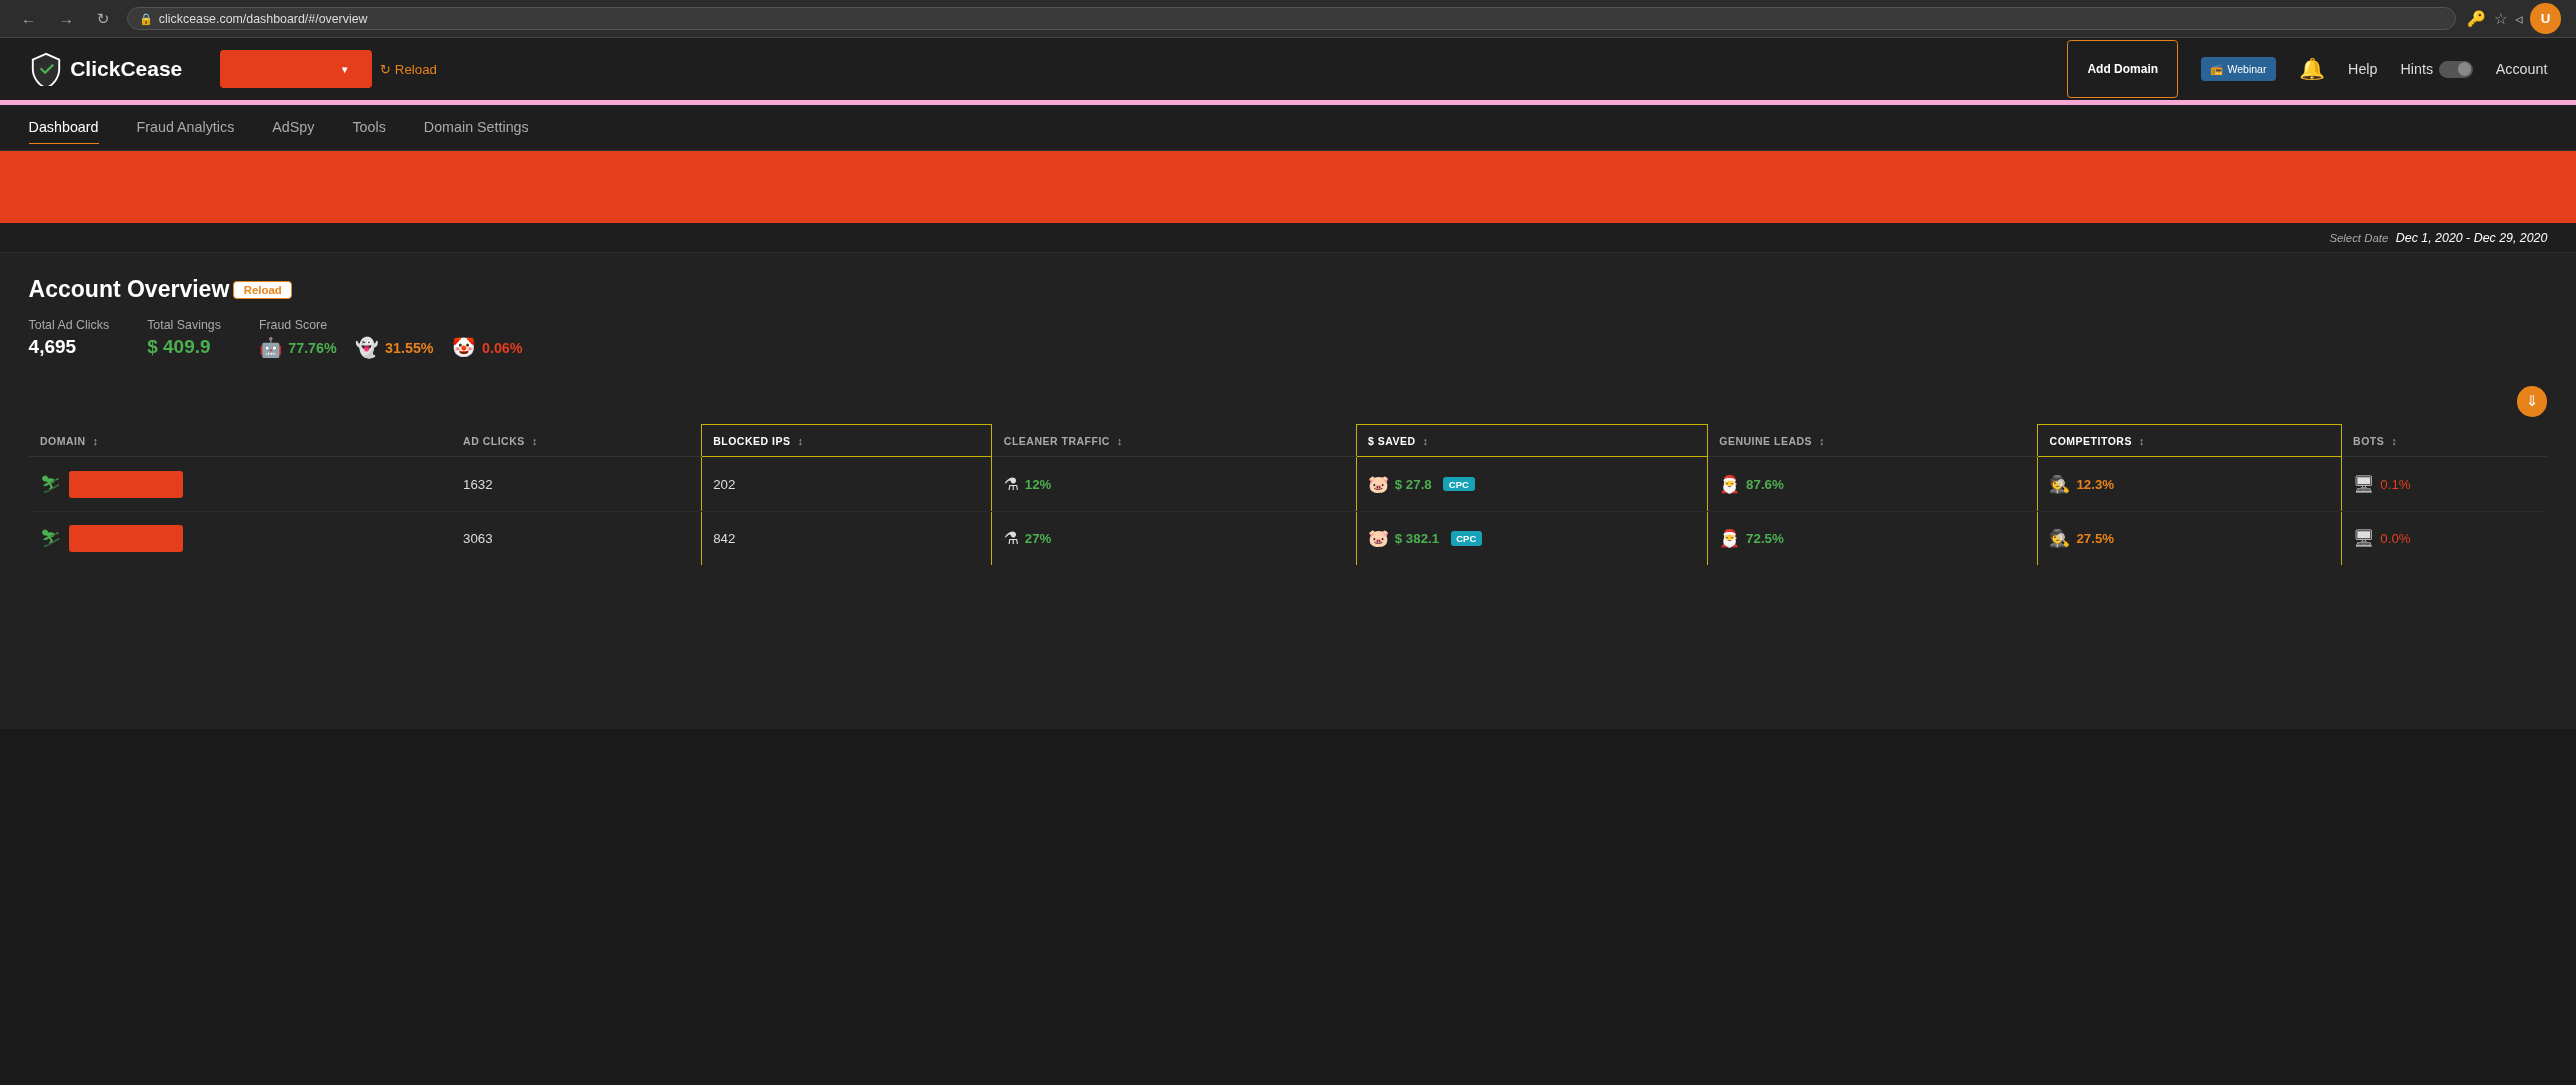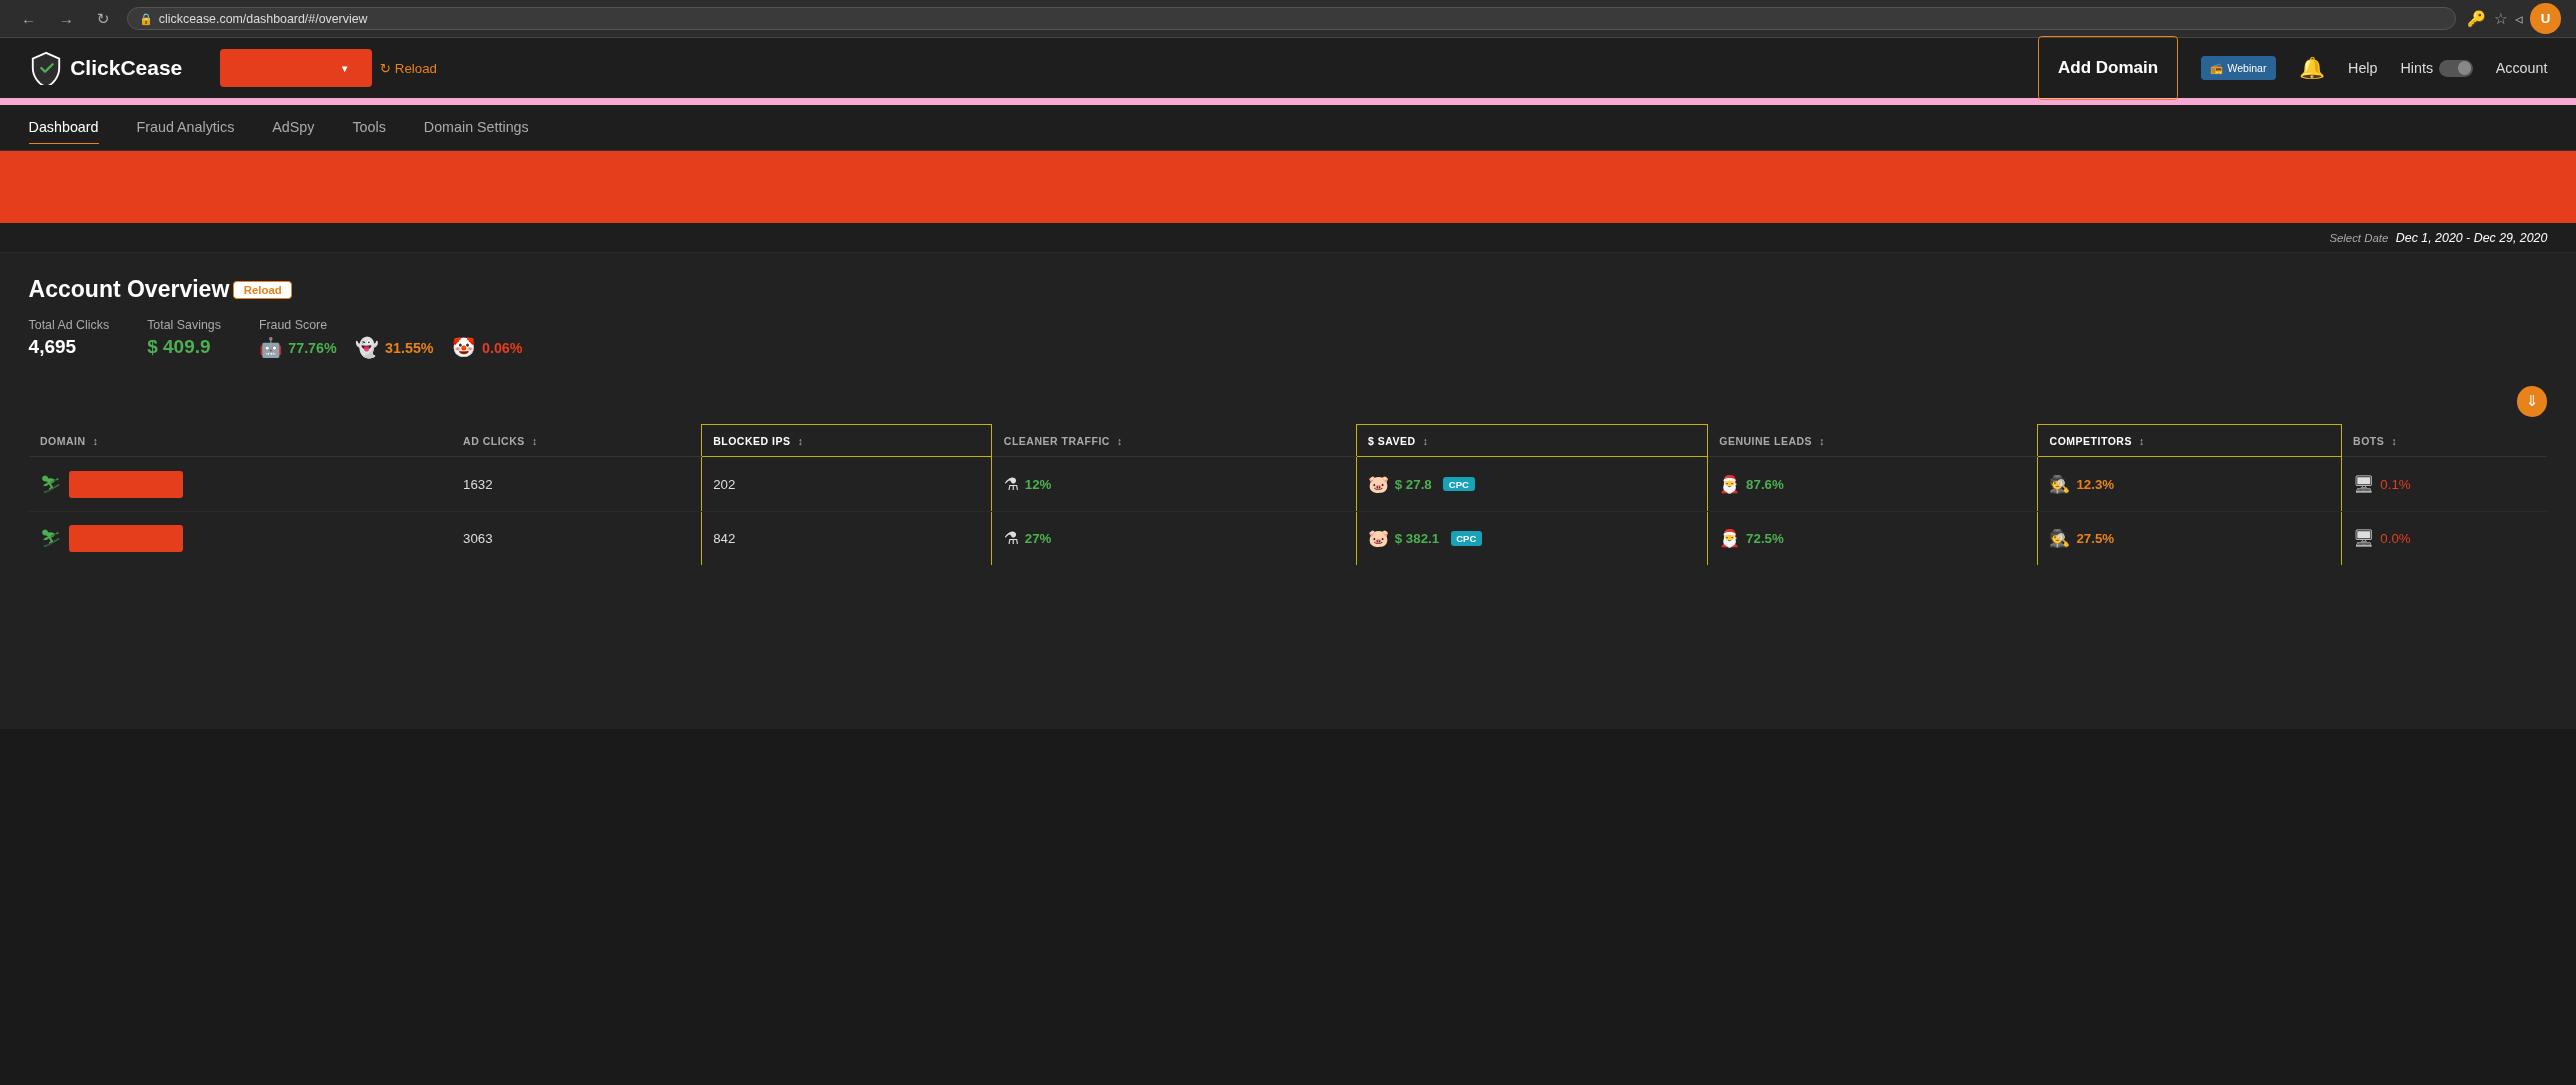--- a/index.html
+++ b/index.html
@@ -46,21 +46,21 @@
     .browser-actions { display: flex; align-items: center; gap: 7.6px; margin-left: auto; }
     .browser-action-btn { color: #aaa; font-size: 15.2px; background: none; border: none; cursor: pointer; }
 
     
     .top-nav {
       background: #1e1e1e;
       display: flex;
       align-items: center;
       padding: 0 28.6px;
       height: 67px;
-      border-bottom: 7px solid #f9a8d4;
+      border-bottom: 5px solid #f9a8d4;
     }
     .logo {
       display: flex;
       align-items: center;
       gap: 7.6px;
       font-size: 21px;
       font-weight: 700;
       color: #fff;
       text-decoration: none;
       margin-right: 38px;
@@ -100,21 +100,21 @@
       display: flex;
       align-items: center;
       gap: 23px;
     }
     .add-domain-btn {
       background: transparent;
       border: 1.9px solid #e8821a;
       color: #fff;
       padding: 21px 19px;
       border-radius: 3.8px;
-      font-size: 17px;
+      font-size: 12px;
       font-weight: 600;
       cursor: pointer;
     }
     .webinar-btn {
       background: #2a6496;
       border: none;
       border-radius: 3.8px;
       padding: 5.7px 9.5px;
       cursor: pointer;
       display: flex;

